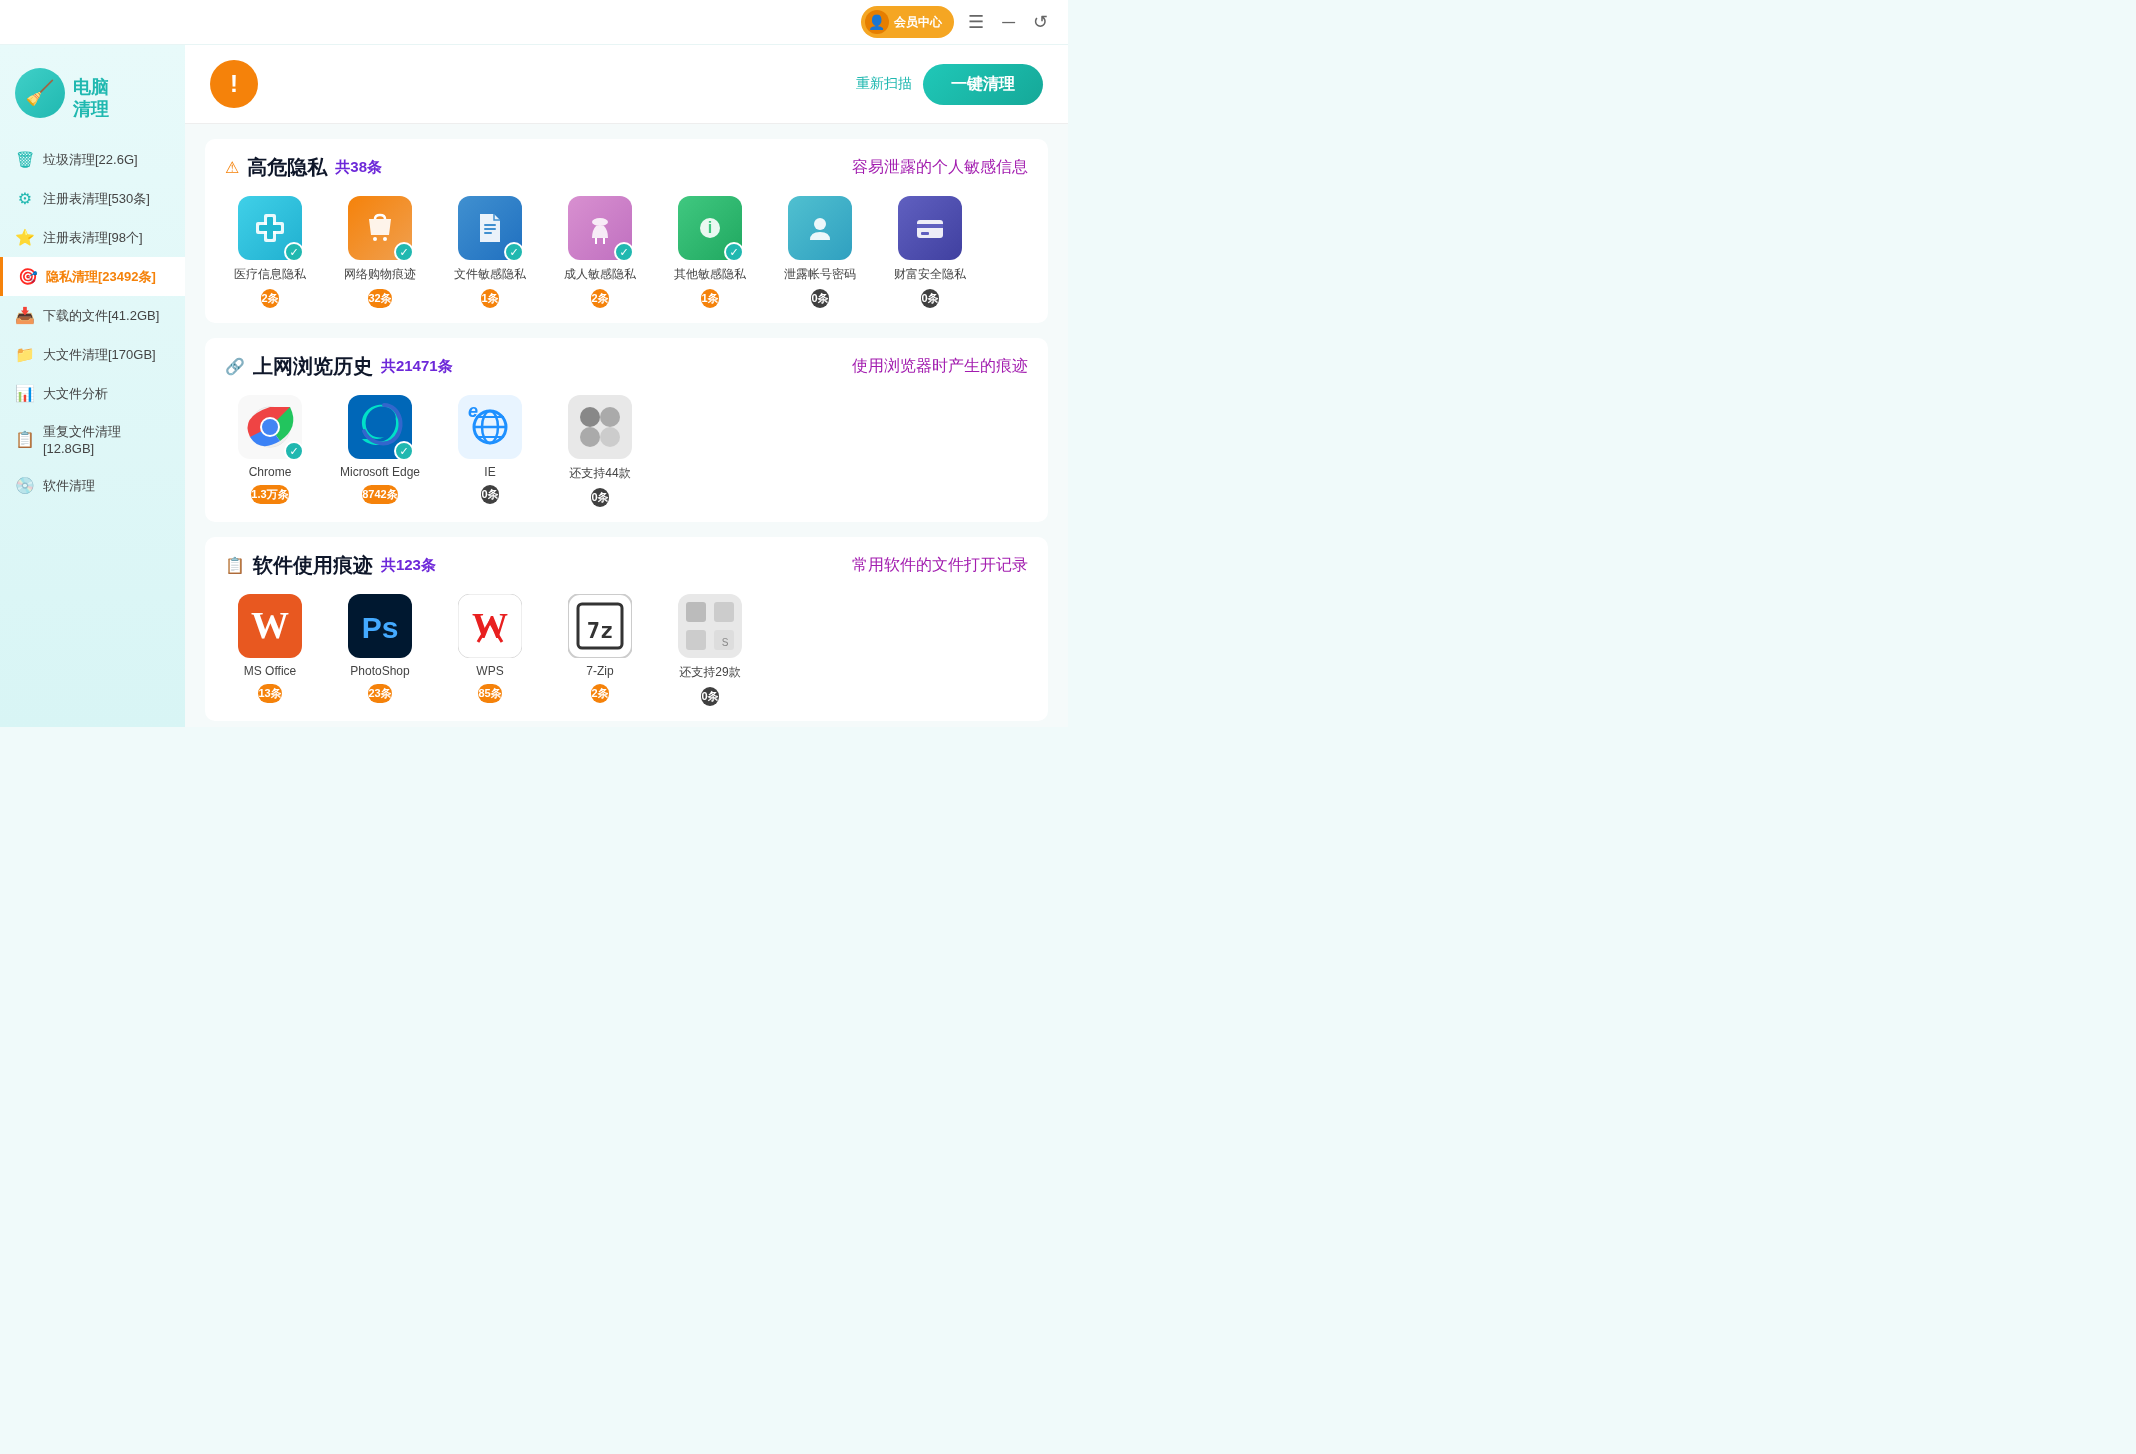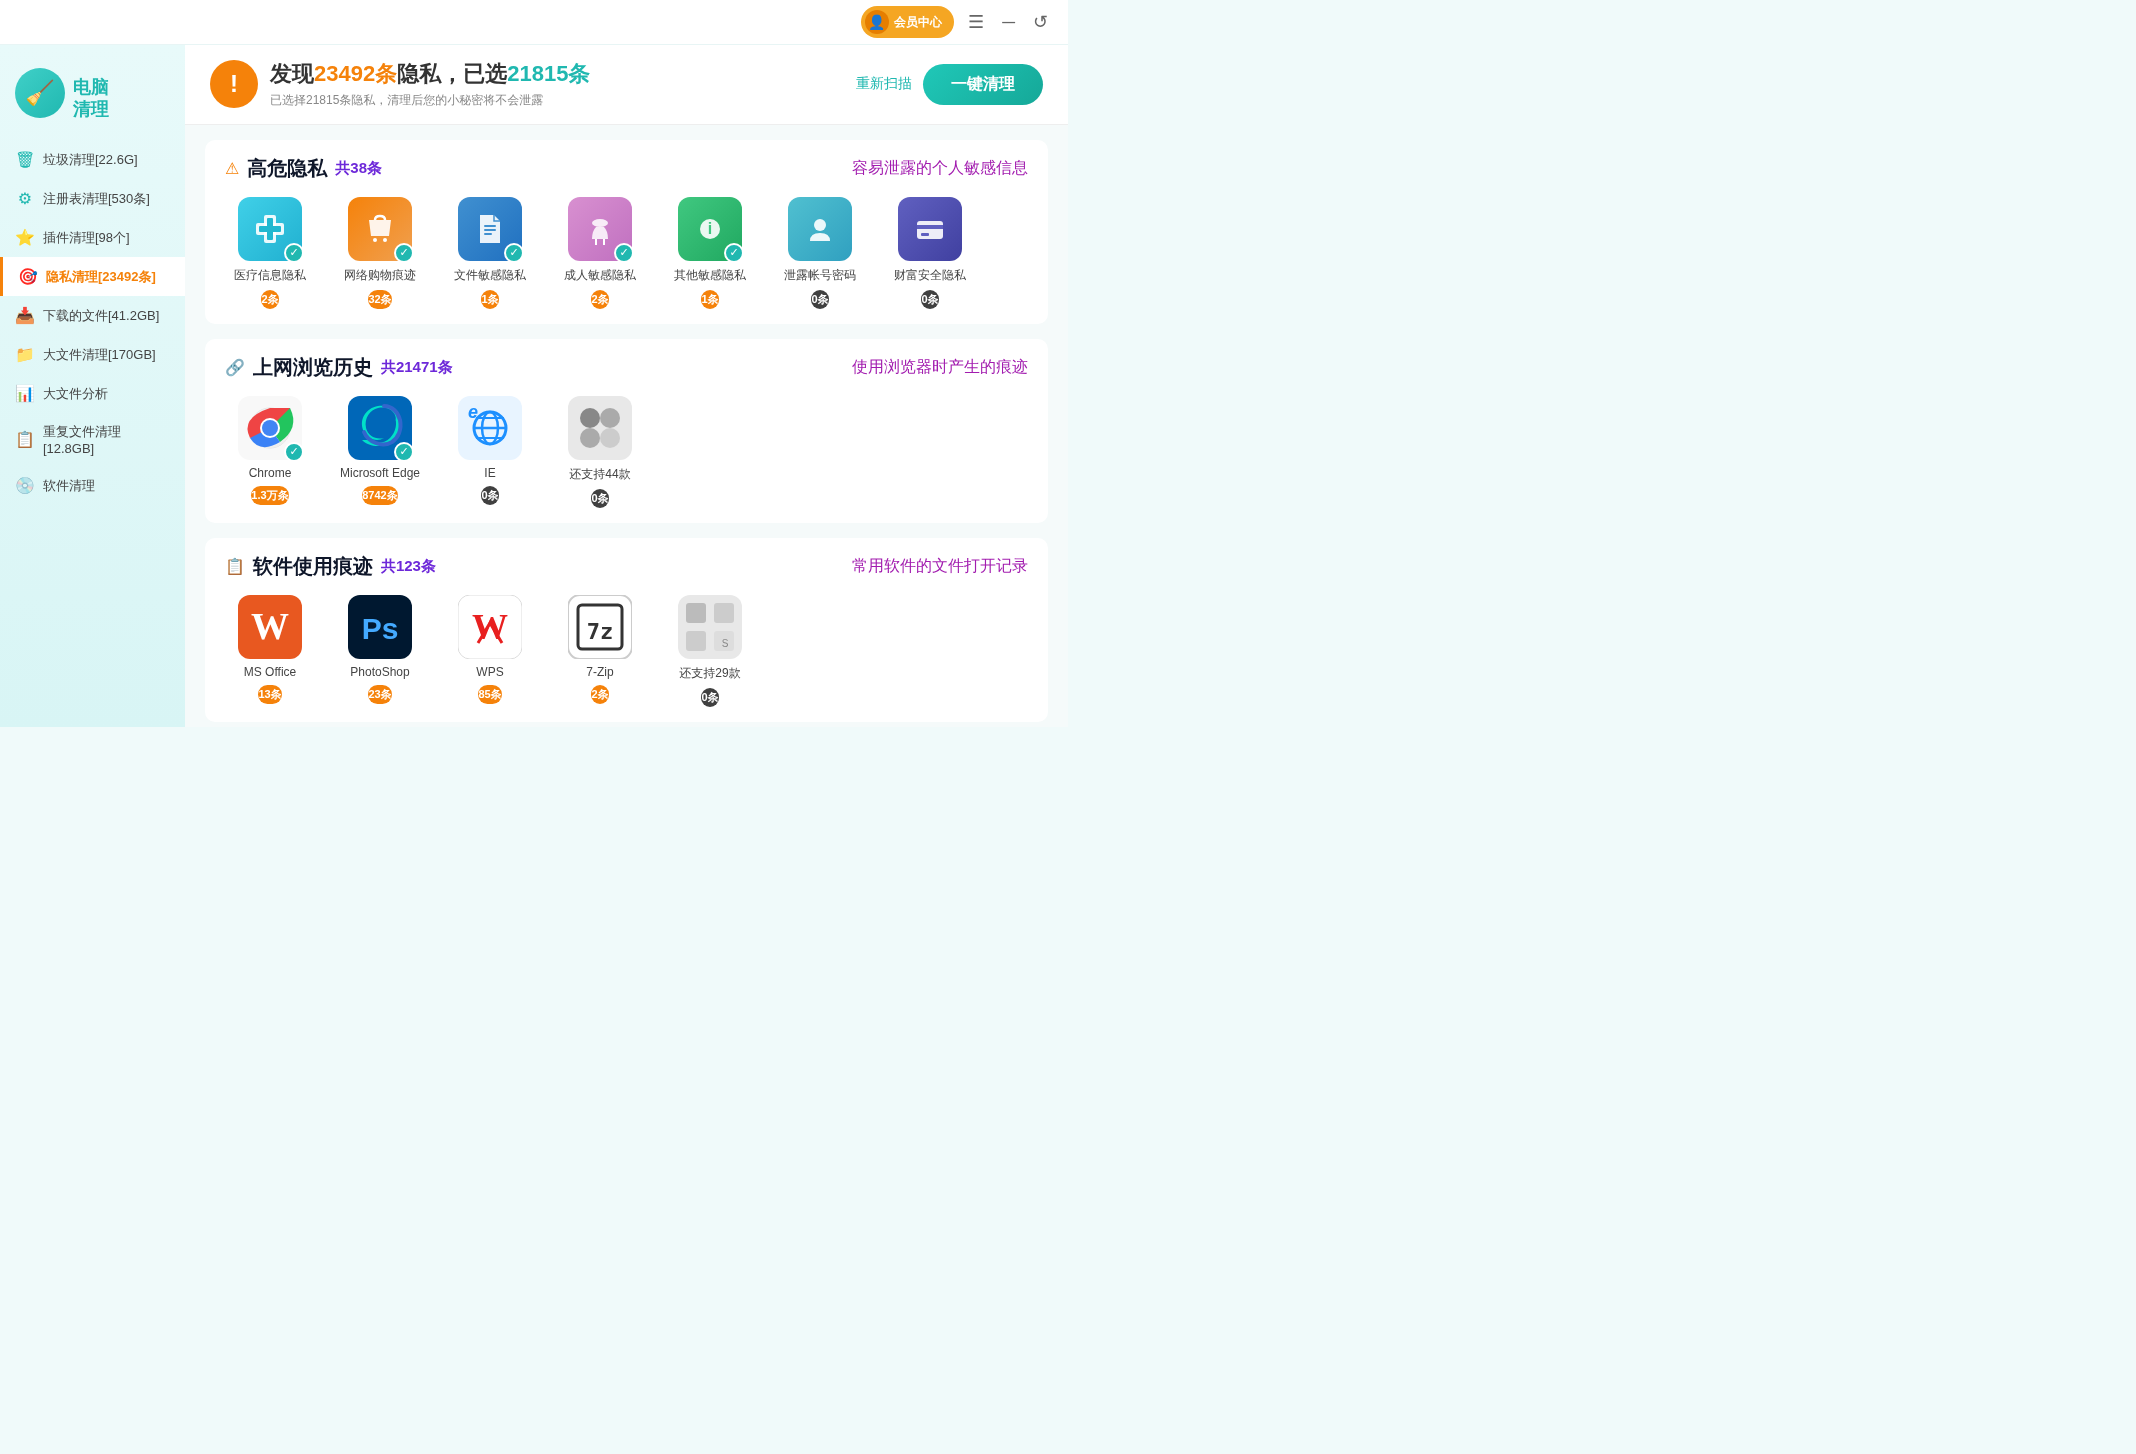--- a/index.html
+++ b/index.html
@@ -326,21 +326,21 @@
     <div class="sidebar-item">
       <span class="s-icon">🗑</span>
       <span>垃圾清理[22.6G]</span>
     </div>
     <div class="sidebar-item">
       <span class="s-icon">⚙</span>
       <span>注册表清理[530条]</span>
     </div>
     <div class="sidebar-item">
       <span class="s-icon">⭐</span>
-      <span>插件清理[98个]</span>
+      <span>注册表清理[98个]</span>
     </div>
     <div class="sidebar-item active">
       <span class="s-icon">🎯</span>
       <span>隐私清理[23492条]</span>
     </div>
     <div class="sidebar-item">
       <span class="s-icon">📥</span>
       <span>下载的文件[41.2GB]</span>
     </div>
     <div class="sidebar-item">
@@ -360,26 +360,20 @@
       <span>软件清理</span>
     </div>
   </div>
 
   <div class="content-area">
 
     <div class="content-header">
       <div class="header-left">
         <div class="warning-circle">
           <span>!</span>
-        </div>
-        <div>
-          <div class="header-text-main">
-            <span>发现</span><span class="num-orange">23492条</span><span>隐私，已选</span><span class="num-teal">21815条</span>
-          </div>
-          <div class="header-text-sub">已选择21815条隐私，清理后您的小秘密将不会泄露</div>
         </div>
       </div>
       <div class="header-right">
         <button class="rescan-btn">重新扫描</button>
         <button class="clean-btn">一键清理</button>
       </div>
     </div>
 
     <div class="scroll-content">
 

